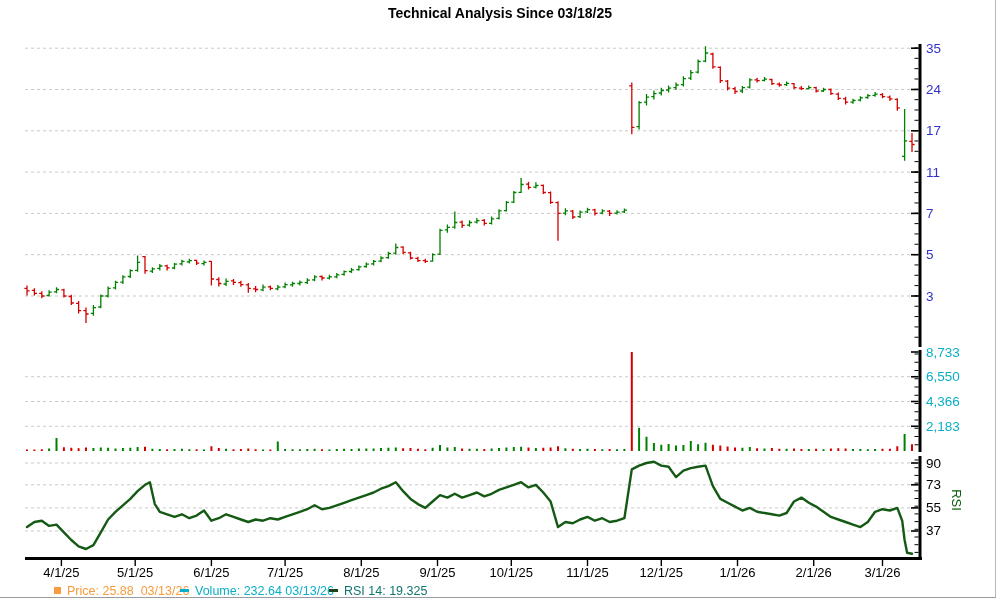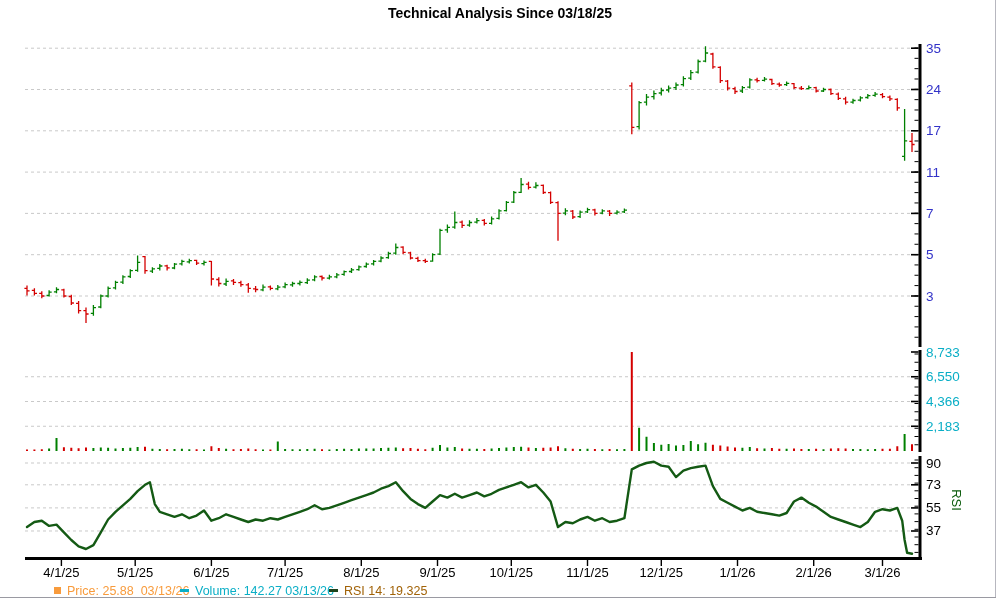--- a/index.html
+++ b/index.html
@@ -175,22 +175,22 @@
         <line x1="882.5" y1="560" x2="882.5" y2="566" stroke="#000000" stroke-width="1.4"></line>
         <text x="882.5" y="577" text-anchor="middle" fill="#000" font-size="13" font-family="&quot;Liberation Sans&quot;,sans-serif">3/1/26</text>
       </g>
     </svg>
 
   <div class="legend">
     <span class="legend-item li-price" style="color: rgb(248, 155, 60);">
       <span class="mk mk-square" style="background: rgb(248, 155, 60);"></span><span class="txt">Price: 25.88</span>&nbsp;&nbsp;<span class="txt">03/13/26</span>
     </span>
     <span class="legend-item li-volume" style="color: rgb(10, 174, 198);">
-      <span class="mk mk-dash" style="background: rgb(10, 174, 198);"></span><span class="txt">Volume: 142.27</span>&nbsp;<span class="txt">03/13/26</span>
+      <span class="mk mk-dash" style="background: rgb(10, 174, 198);"></span><span class="txt">Volume: 232.64</span>&nbsp;<span class="txt">03/13/26</span>
     </span>
-    <span class="legend-item li-rsi" style="color: #a16207;">
+    <span class="legend-item li-rsi" style="color: #0f766e;">
       <span class="mk mk-dash" style="background: rgb(28, 66, 28);"></span><span class="txt">RSI 14: 19.325</span>
     </span>
   </div>
 
   <div class="frame-right"></div>
   <div class="frame-bottom"></div>
 </div>
 
 </body></html>

